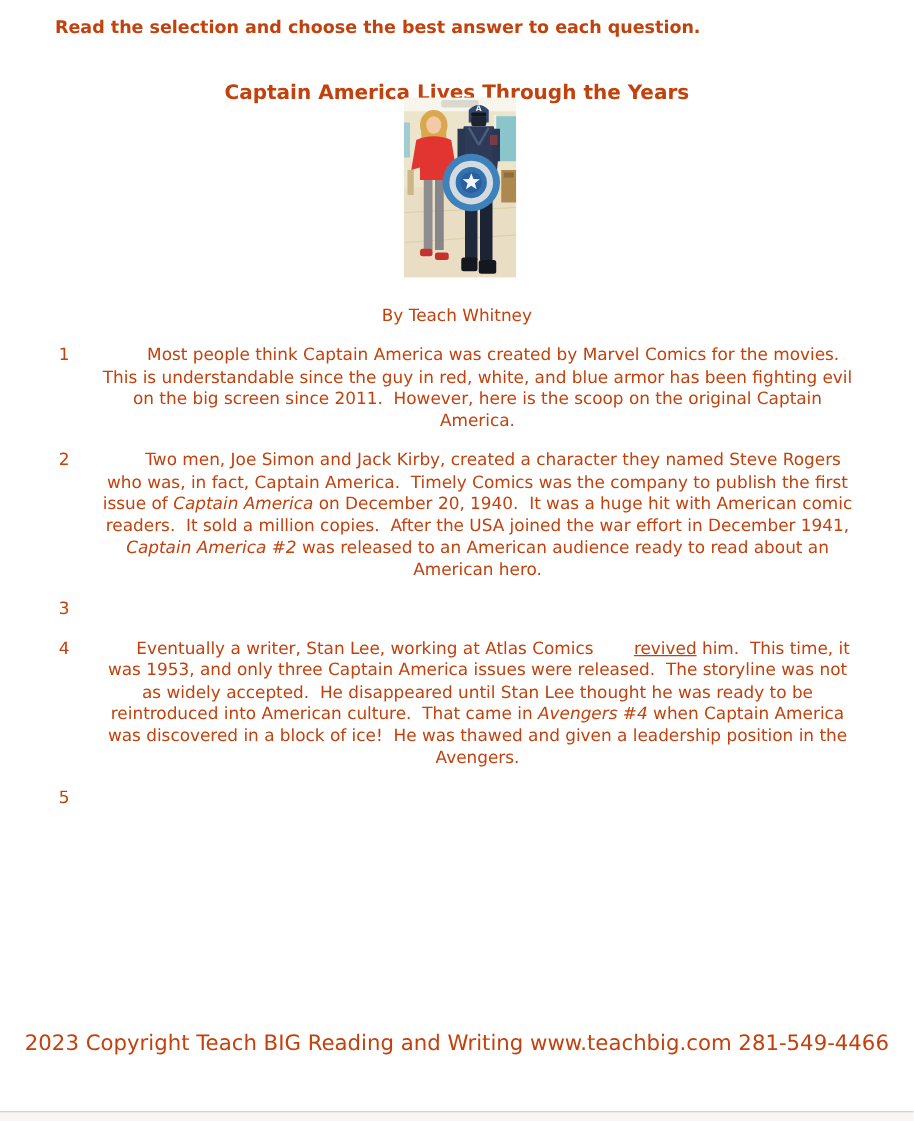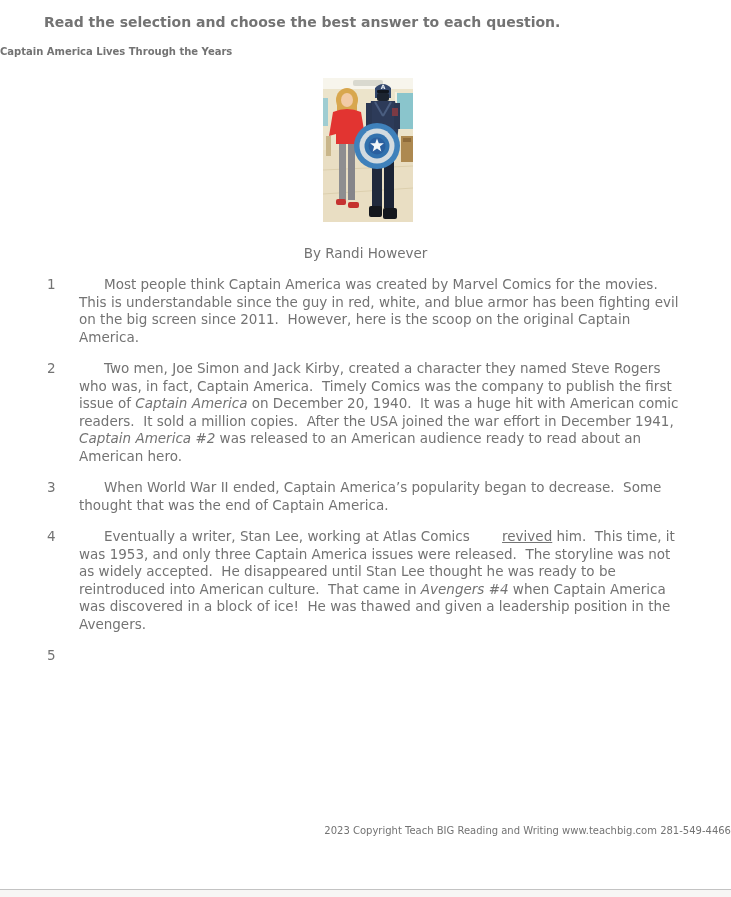--- a/index.html
+++ b/index.html
@@ -3,36 +3,37 @@
 <meta charset="utf-8">
 <style>
   html, body { margin: 0; padding: 0; background: #ffffff; }
   .page {
     position: relative;
     width: 731px;
     height: 897px;
     background: #ffffff;
     overflow: hidden;
     font-family: "DejaVu Sans", "Liberation Sans", sans-serif;
-    color: #737373;
+    color: #c2410c;
   }
   .instruction {
     position: absolute;
     left: 44px;
     top: 14px;
     font-size: 14px;
     font-weight: bold;
   }
   .title {
     position: absolute;
     left: 0;
     right: 0;
-    top: 46px;
+    top: 64px;
     margin: 0;
-    font-size: 10px;
+    text-align: center;
+    font-size: 16px;
     font-weight: bold;
   }
   .photo-wrap {
     position: absolute;
     left: 323px;
     top: 78px;
     width: 90px;
     height: 144px;
   }
   .photo-wrap svg { display: block; }
@@ -61,30 +62,31 @@
     font-size: 13.5px;
     line-height: 17.5px;
   }
   .para-text {
     flex: none;
     width: 606px;
     font-size: 13.5px;
     line-height: 17.5px;
     text-indent: 25px;
     white-space: pre-wrap;
+    text-align: center;
   }
   .para-text em { }
   .para-text u { text-decoration: underline; margin-left: 28px; }
   .footer {
     position: absolute;
     left: 0;
     right: 0;
     top: 825px;
-    text-align: right;
-    font-size: 10px;
+    text-align: center;
+    font-size: 17px;
   }
   .page-edge-line {
     position: absolute;
     left: 0;
     top: 889px;
     width: 731px;
     height: 1px;
     background: #c3c3c3;
   }
   .page-edge-below {
@@ -154,36 +156,35 @@
       <g>
         <circle cx="54" cy="68" r="23" fill="#3f81bb"></circle>
         <circle cx="54" cy="68" r="17.5" fill="#d3dbe0"></circle>
         <circle cx="54" cy="68" r="12.5" fill="#3171ae"></circle>
         <circle cx="54" cy="68" r="8.5" fill="#2a5f9f"></circle>
         <polygon points="54,60.5 55.8,65.2 60.9,65.3 56.9,68.5 58.3,73.4 54,70.5 49.7,73.4 51.1,68.5 47.1,65.3 52.2,65.2" fill="#f2f5f8"></polygon>
       </g>
     </svg>
   </div>
 
-  <div class="byline">By Randi However</div>
+  <div class="byline">By Teach Whitney</div>
 
   <div class="body-text">
     <div class="para-row">
       <div class="para-num">1</div>
       <div class="para-text"><span>Most people think Captain America was created by Marvel Comics for the movies.  This is understandable since the guy in red, white, and blue armor has been fighting evil on the big screen since 2011.  However, here is the scoop on the original Captain America.</span></div>
     </div>
 
     <div class="para-row">
       <div class="para-num">2</div>
       <div class="para-text"><span>Two men, Joe Simon and Jack Kirby, created a character they named Steve Rogers who was, in fact, Captain America.  Timely Comics was the company to publish the first issue of </span><em>Captain America</em><span> on December 20, 1940.  It was a huge hit with American comic readers.  It sold a million copies.  After the USA joined the war effort in December 1941, </span><em>Captain America #2</em><span> was released to an American audience ready to read about an American hero.</span></div>
     </div>
 
     <div class="para-row">
       <div class="para-num">3</div>
-      <div class="para-text"><span>When World War II ended, Captain America’s popularity began to decrease.  Some thought that was the end of Captain America.</span></div>
     </div>
 
     <div class="para-row">
       <div class="para-num">4</div>
       <div class="para-text"><span>Eventually a writer, Stan Lee, working at Atlas Comics </span><u>revived</u><span> him.  This time, it was 1953, and only three Captain America issues were released.  The storyline was not as widely accepted.  He disappeared until Stan Lee thought he was ready to be reintroduced into American culture.  That came in </span><em>Avengers #4</em><span> when Captain America was discovered in a block of ice!  He was thawed and given a leadership position in the Avengers.</span></div>
     </div>
 
     <div class="para-row">
       <div class="para-num">5</div>
     </div>

